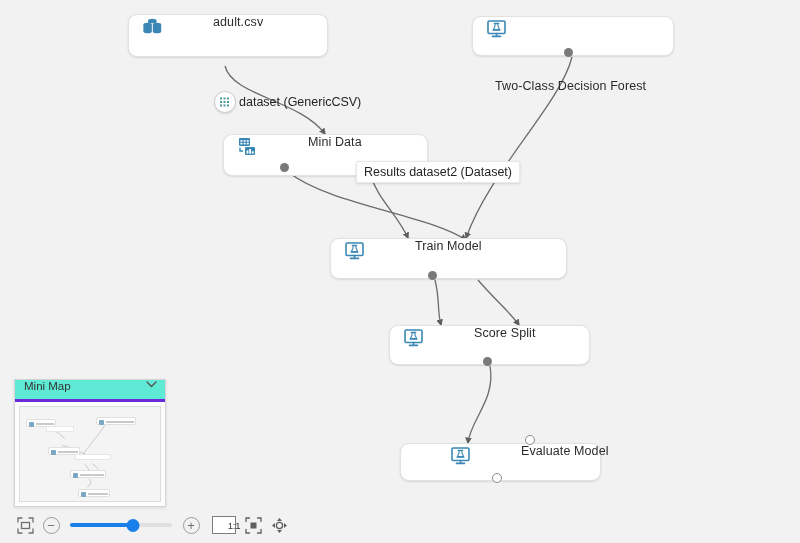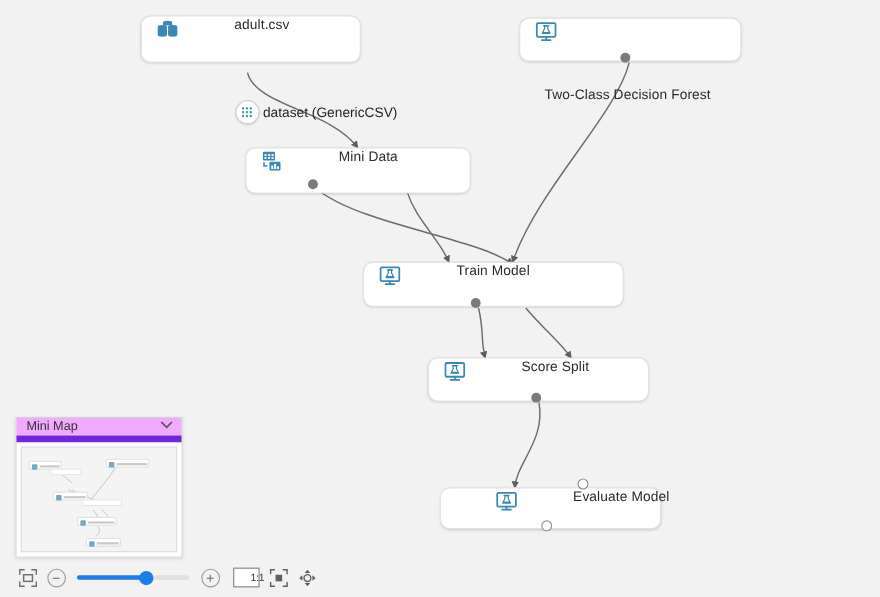--- a/index.html
+++ b/index.html
@@ -106,25 +106,24 @@
     background: #fdfdfd;
     border: 1px solid #d4d4d4;
     box-shadow: 0 1px 3px rgba(0,0,0,0.10);
     display: flex;
     flex-direction: column;
   }
   #minimap-header {
     height: 22px;
     flex: 0 0 22px;
     display: flex;
-    align-items: center;
     justify-content: space-between;
     padding: 0 8px 0 9px;
-    background: #f0abfc;
-    border-bottom: 6px solid #6d28d9;
+    background: #5eead4;
+    border-bottom: 3px solid #6d28d9;
   }
   #minimap-title {
     font-size: 11.5px;
     color: #333;
   }
   .chev {
     font-size: 10px;
     color: #555;
     line-height: 1;
   }
@@ -362,20 +361,21 @@
           <rect x="8" y="5" width="2" height="2"></rect>
           <rect x="1" y="8.5" width="2" height="2"></rect>
           <rect x="4.5" y="8.5" width="2" height="2"></rect>
           <rect x="8" y="8.5" width="2" height="2"></rect>
         </g>
       </svg>
     </span>
     <span class="chip-text">dataset (GenericCSV)</span>
   </div>
 
+  <div class="edge-tooltip" id="edge-tooltip" style="left: 356px; top: 161px;">Results dataset2 (Dataset)</div>
 
   <div id="minimap">
     <div id="minimap-header">
       <span id="minimap-title">Mini Map</span>
       <span class="chev">
         <svg width="11" height="7" viewBox="0 0 11 7">
           <path d="M1,1 L5.5,5.5 L10,1" stroke="#555" stroke-width="1.4" fill="none" stroke-linecap="round"></path>
         </svg>
       </span>
     </div>

